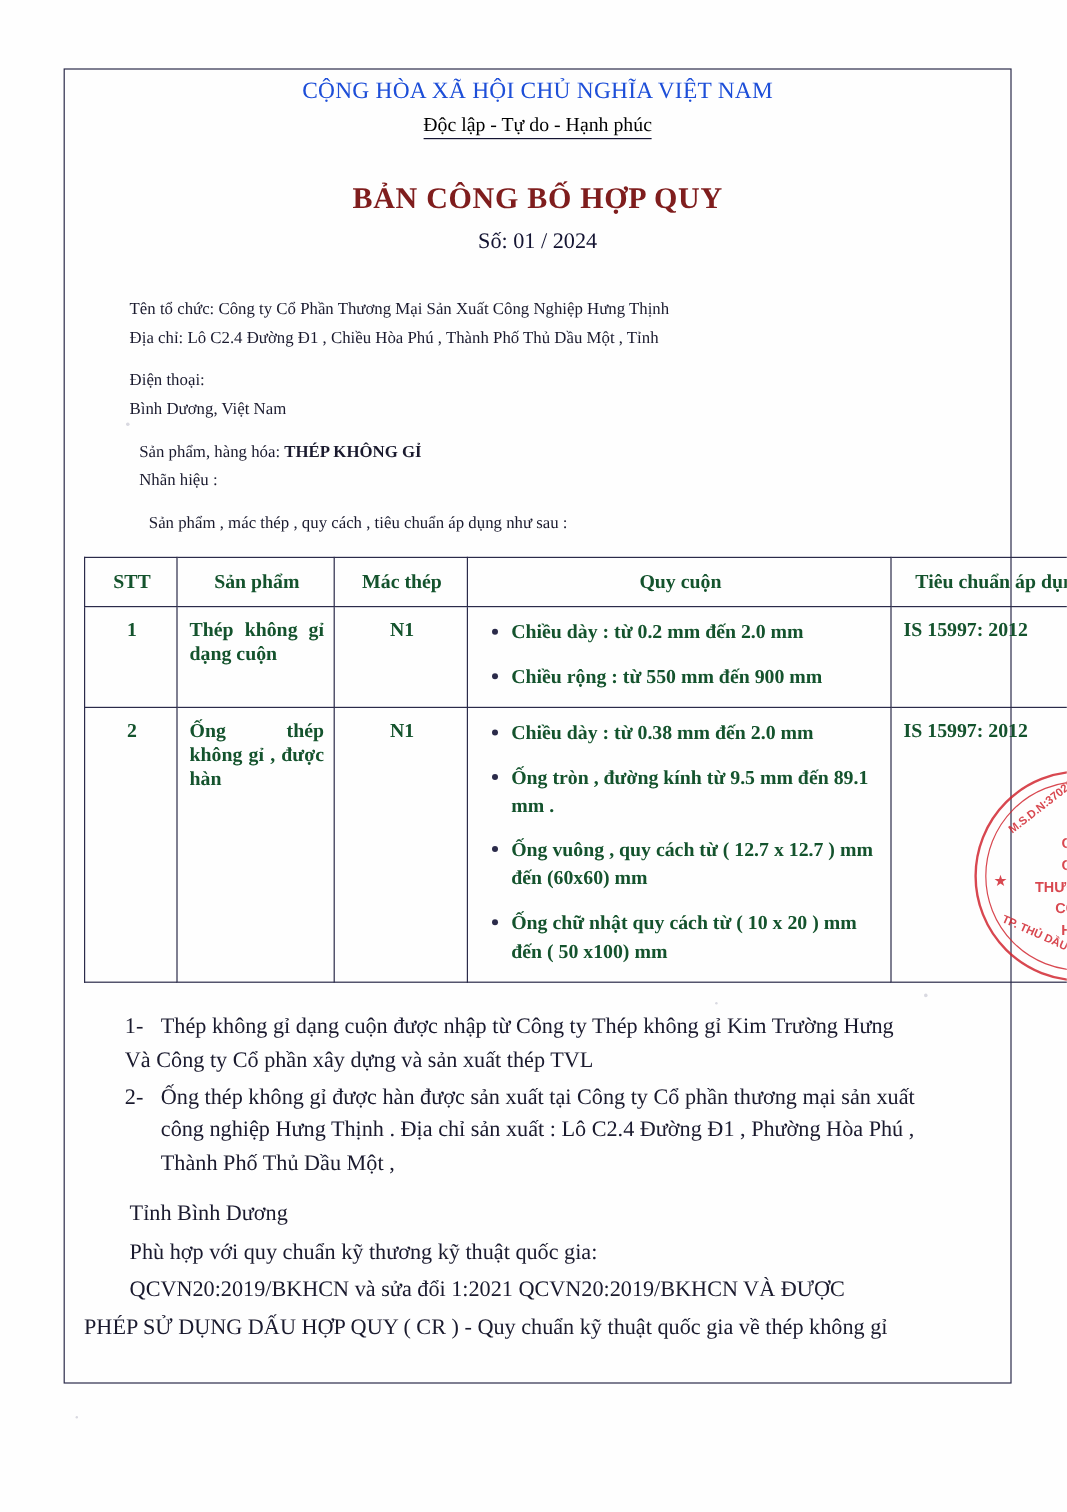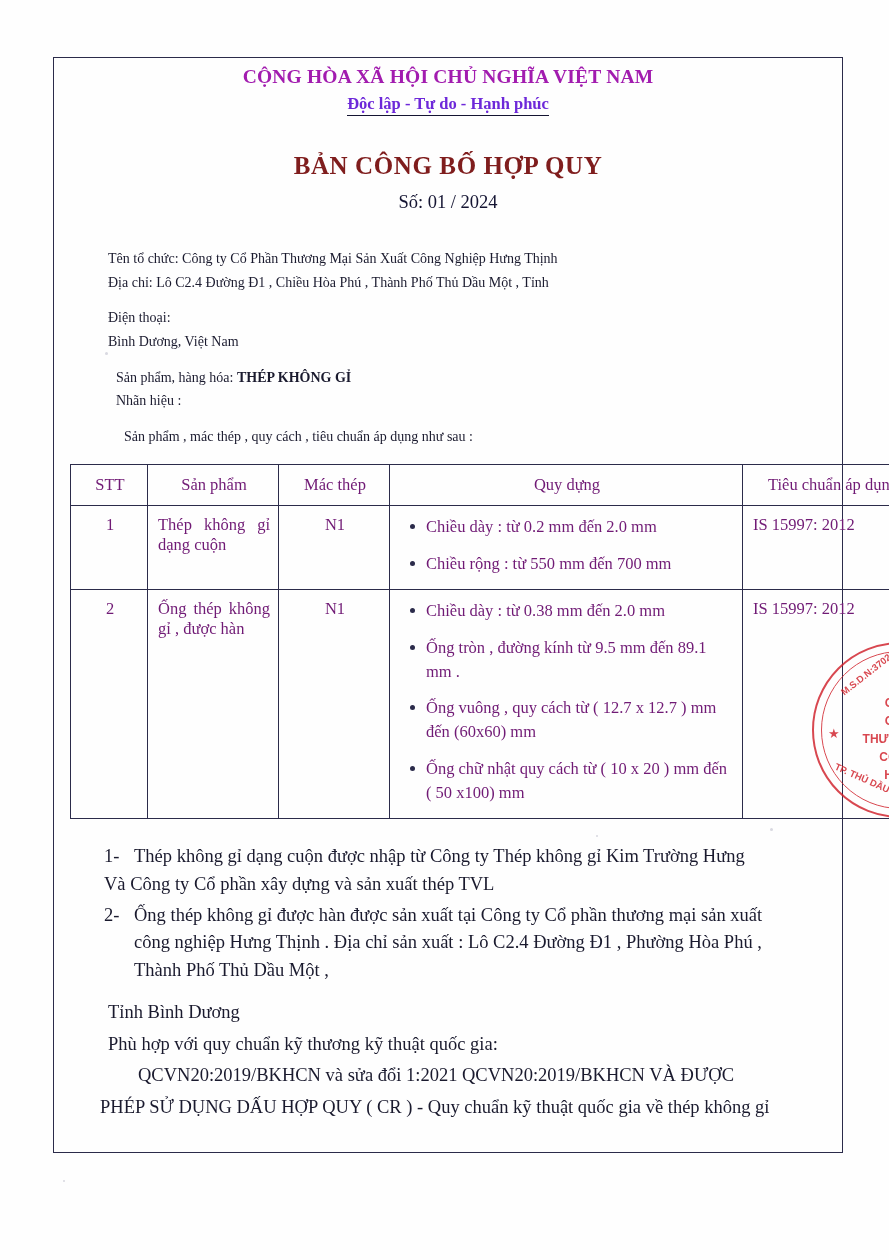--- a/index.html
+++ b/index.html
@@ -39,33 +39,33 @@
     position: absolute;
     left: 70px;
     top: 66px;
     width: 756px;
     box-sizing: border-box;
   }
 
   .center { text-align: center; }
 
   .header-title {
-    font-weight: bold;
+    font-weight: normal;
     font-size: 19.5px;
     letter-spacing: 0.2px;
-    color: #a21caf;
+    color: #1d4ed8;
   }
   .header-sub {
-    font-weight: bold;
+    font-weight: normal;
     font-size: 16.5px;
     margin-top: 6px;
     display: inline-block;
     border-bottom: 1.4px solid #141432;
     padding-bottom: 1px;
-    color: #6d28d9;
+    color: #000000;
   }
 
   .main-title {
     font-weight: bold;
     font-size: 25px;
     margin-top: 36px;
     letter-spacing: 0.6px;
     color: #7f1d1d;
   }
   .doc-number {
@@ -91,22 +91,22 @@
     margin-top: 16px;
     border-collapse: collapse;
     width: 756px;
     table-layout: fixed;
     font-size: 16.5px;
   }
   table.spec th, table.spec td {
     border: 1.3px solid #2b2b4a;
     vertical-align: top;
     padding: 9px 8px 11px 10px;
-    font-weight: normal;
-    color: #701a75;
+    font-weight: bold;
+    color: #14532d;
   }
   table.spec th {
     padding-top: 10px;
     padding-bottom: 10px;
   }
   .col-stt { width: 58px; text-align: center; }
   .col-sp { width: 112px; }
   .col-mac { width: 92px; text-align: center; }
   .col-quy { width: 334px; }
   .col-tc { width: 160px; }
@@ -149,21 +149,21 @@
     width: 30px;
     flex: none;
     padding-left: 34px;
   }
   .note-text { flex: 1; }
   .note-cont { padding-left: 64px; }
 
   .tail { margin-top: 14px; font-size: 18.5px; line-height: 1.5; }
   .tail .ln { margin-top: 4px; }
   .tail .ln-indent { padding-left: 38px; }
-  .justify { text-align: justify; margin-left: 30px; }
+  .justify { text-align: justify; }
 
   
   .stamp {
     position: absolute;
     left: 812px;
     top: 642px;
     width: 176px;
     height: 176px;
     opacity: 0.82;
     pointer-events: none;
@@ -251,33 +251,33 @@
       <div class="body-line indent-2">Nhãn hiệu :</div>
       <div class="body-line indent-3 gap-top">Sản phẩm , mác thép , quy cách , tiêu chuẩn áp dụng như sau :</div>
     </div>
 
     <table class="spec">
       <thead>
         <tr>
           <th class="col-stt cell-center">STT</th>
           <th class="col-sp">Sản phẩm</th>
           <th class="col-mac cell-center">Mác thép</th>
-          <th class="col-quy">Quy dựng</th>
+          <th class="col-quy">Quy cuộn</th>
           <th class="col-tc">Tiêu chuẩn áp dụng</th>
         </tr>
       </thead>
       <tbody>
         <tr>
           <td class="col-stt cell-center">1</td>
           <td class="col-sp justify-cell">Thép không gỉ dạng cuộn</td>
           <td class="col-mac cell-center">N1</td>
           <td class="col-quy">
             <ul class="bullets">
               <li>Chiều dày : từ 0.2 mm đến 2.0 mm</li>
-              <li>Chiều rộng : từ 550 mm đến 700 mm</li>
+              <li>Chiều rộng : từ 550 mm đến 900 mm</li>
             </ul>
           </td>
           <td class="col-tc">IS 15997: 2012</td>
         </tr>
         <tr>
           <td class="col-stt cell-center">2</td>
           <td class="col-sp justify-cell">Ống thép không gỉ , được hàn</td>
           <td class="col-mac cell-center">N1</td>
           <td class="col-quy">
             <ul class="bullets">

